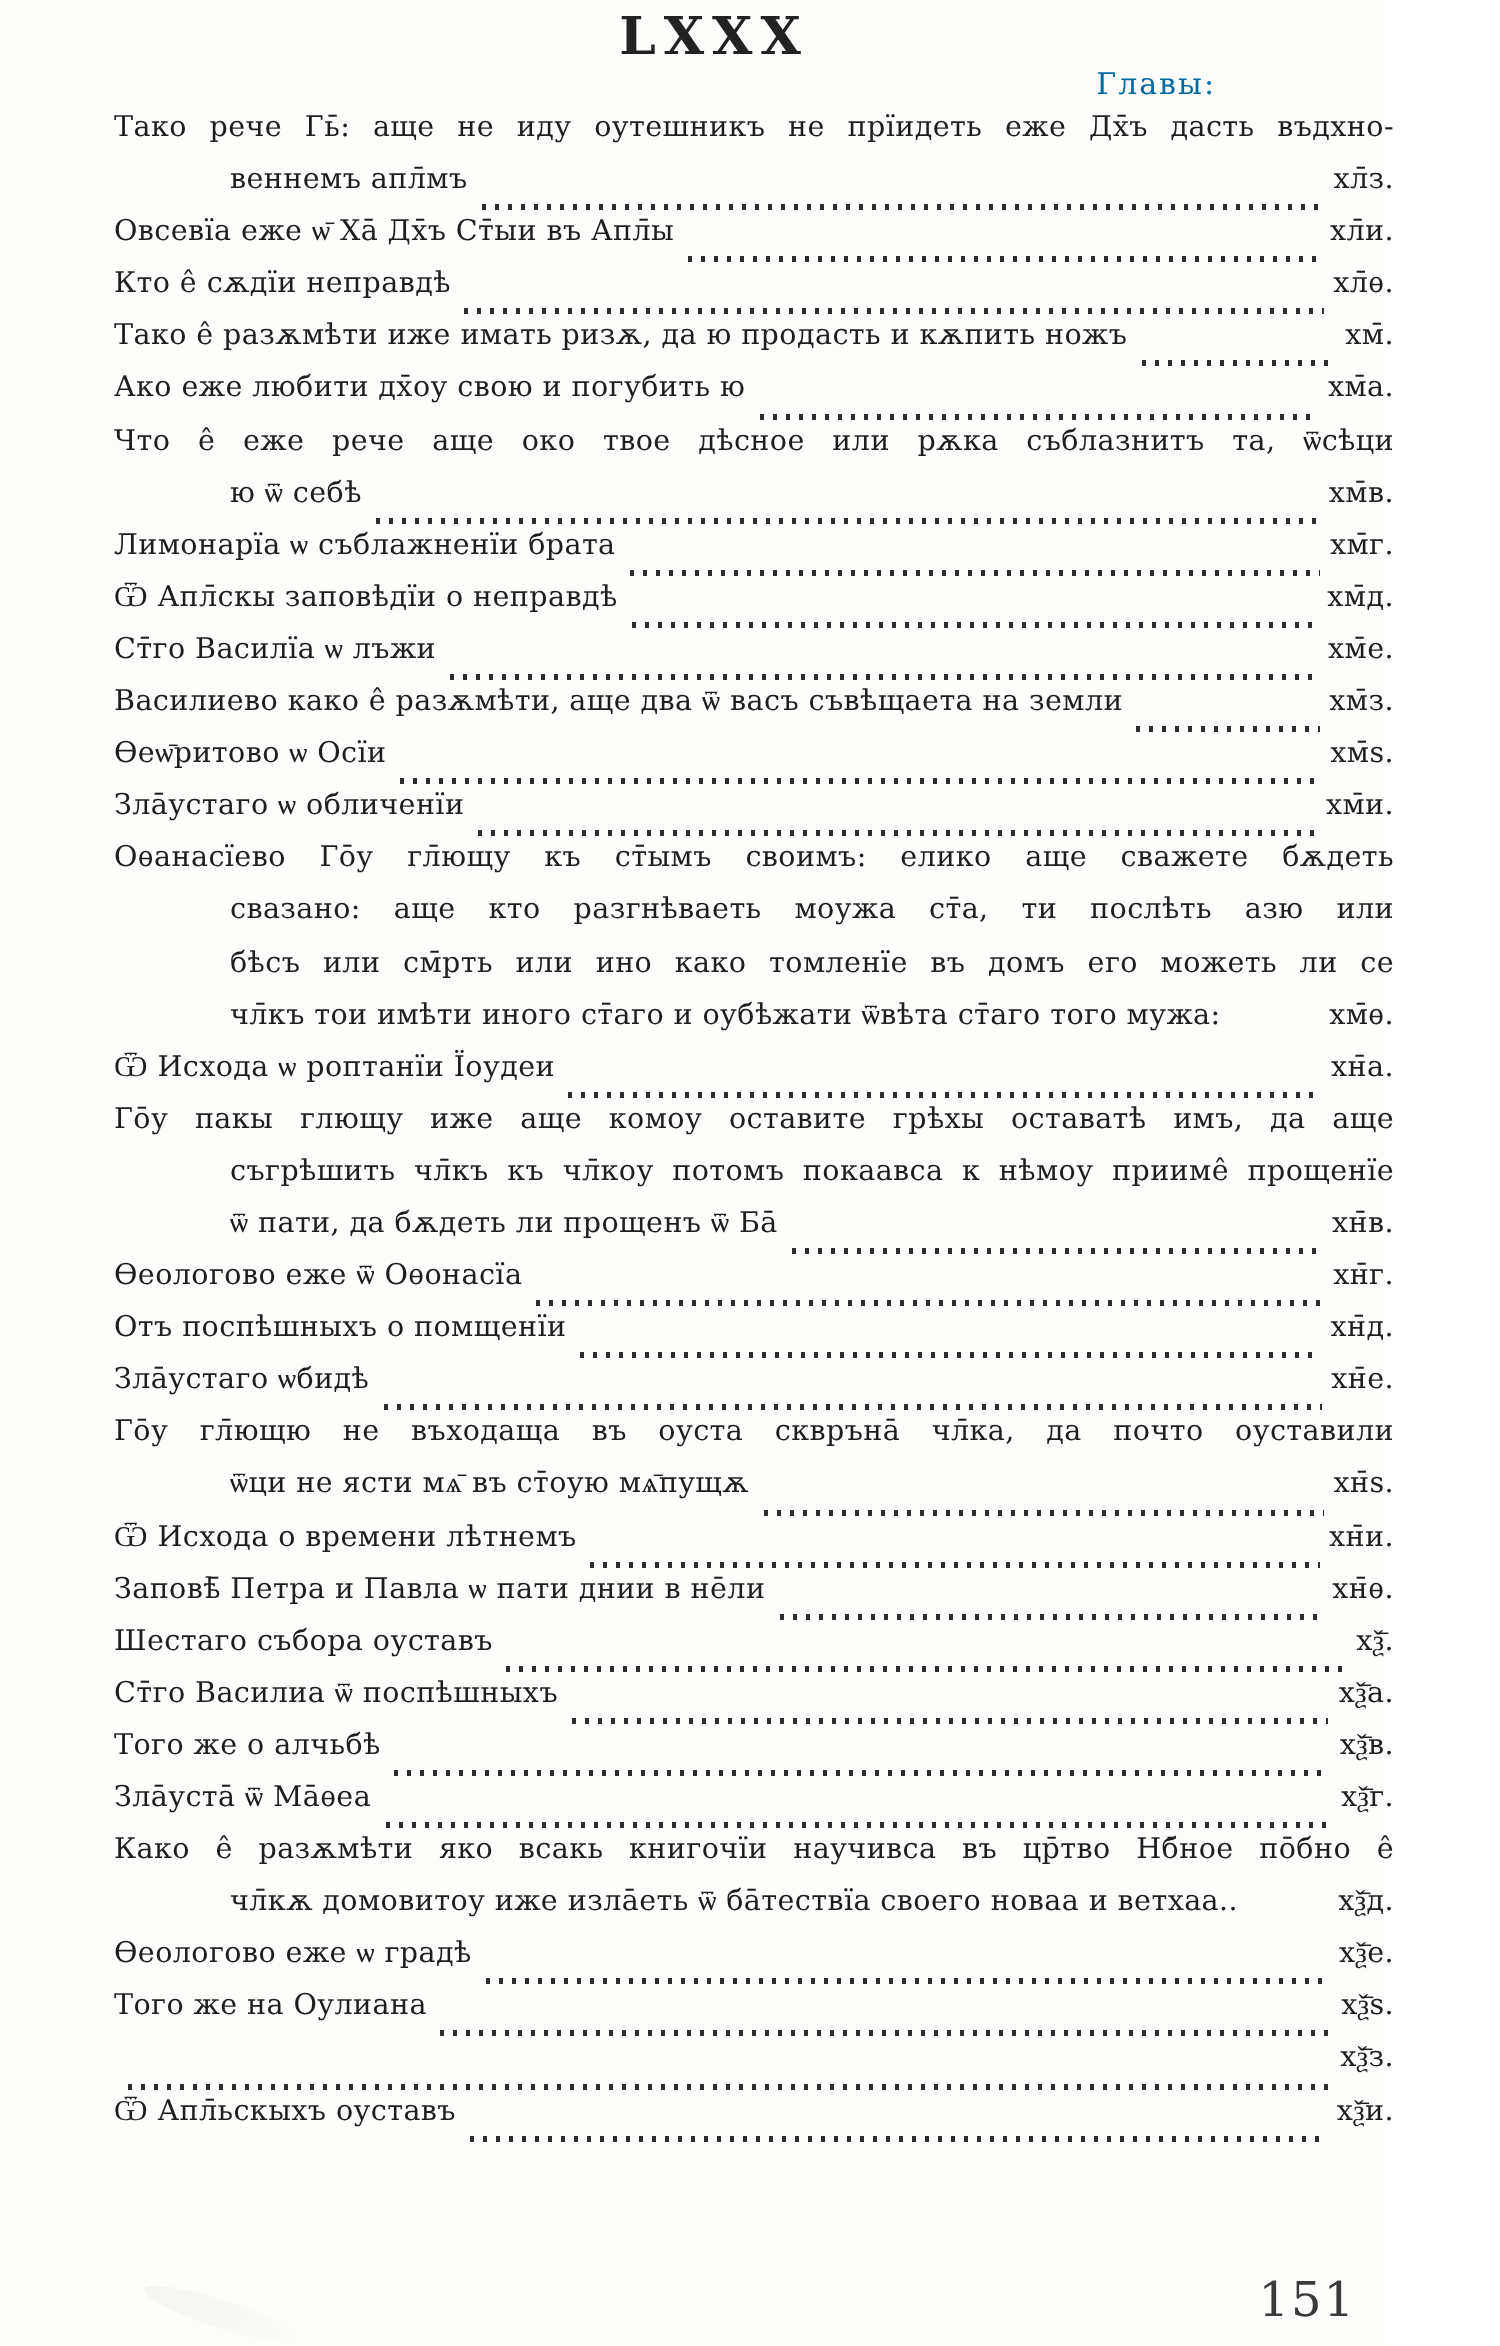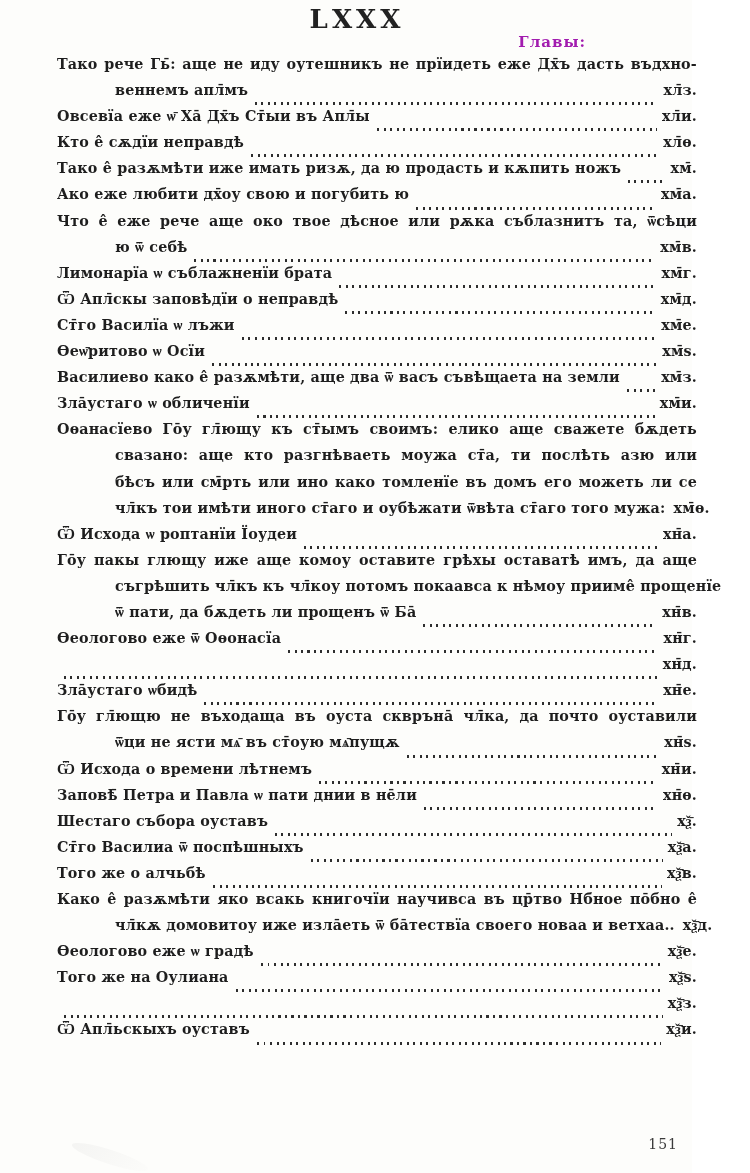--- a/index.html
+++ b/index.html
@@ -15,30 +15,30 @@
     background:#fdfdfb;
   }
   .title{
     position:absolute;left:0;top:4px;width:750px;
     text-align:center;
     font-weight:700;font-size:26px;letter-spacing:4px;
     color:#222;
     transform:translateX(-18px);
   }
   .header-right{
-    position:absolute;top:33px;right:106px;
-    font-weight:700;font-size:15px;letter-spacing:1px;color:#a21caf;
+    position:absolute;top:33px;right:84px;
+    font-weight:400;font-size:15px;letter-spacing:1px;color:#0369a1;
   }
   .toc{
     position:absolute;left:57px;top:56px;width:640px;
   }
   .line{
     height:26.1px;
     display:flex;align-items:baseline;
-    font-weight:700;font-size:14.3px;letter-spacing:0.2px;
+    font-weight:400;font-size:14.3px;letter-spacing:0.2px;
     white-space:nowrap;
   }
   .line.justify{
     display:block;white-space:normal;
     text-align:justify;
     -moz-text-align-last:justify;text-align-last:justify;
   }
   .line.indent{padding-left:58px;}
   .t{white-space:nowrap;}
   .leader{
@@ -47,21 +47,21 @@
     margin:0 5px 3px 7px;
     align-self:flex-end;
     background:repeating-linear-gradient(to right,#2e2e2e 0 2px,transparent 2px 6.5px);
     min-width:14px;
   }
   .num{white-space:nowrap;}
   .num.pushed{margin-left:auto;padding-left:8px;text-align:right;}
   .page-number{
     position:absolute;top:1136px;right:14px;
     font-family:"DejaVu Serif", serif;
-    font-weight:400;font-size:14px;color:#3a3a3a;letter-spacing:1px;
+    font-weight:400;font-size:24px;color:#3a3a3a;letter-spacing:1px;
   }
   .smudge{
     position:absolute;left:70px;top:1150px;width:80px;height:14px;
     background:linear-gradient(120deg,rgba(180,180,180,0.12),rgba(200,200,200,0.02));
     transform:rotate(18deg);border-radius:50%;
   }
 </style>
 </head>
 <body>
 
@@ -110,28 +110,28 @@
         <span class="t">Ѿ Апл̄скы заповѣдїи о неправдѣ</span>
         <span class="leader"></span>
         <span class="num">хм̄д.</span>
       </div>
       <div class="line">
         <span class="t">Ст̄го Василїа ѡ лъжи</span>
         <span class="leader"></span>
         <span class="num">хм̄е.</span>
       </div>
       <div class="line">
+        <span class="t">Василиево како е̂ разѫмѣти, аще два ѿ васъ съвѣщаета на земли</span>
+        <span class="leader"></span>
+        <span class="num">хм̄з.</span>
+      </div>
+      <div class="line">
         <span class="t">Ѳеѡ̄ритово ѡ Осїи</span>
         <span class="leader"></span>
         <span class="num">хм̄ѕ.</span>
-      </div>
-      <div class="line">
-        <span class="t">Василиево како е̂ разѫмѣти, аще два ѿ васъ съвѣщаета на земли</span>
-        <span class="leader"></span>
-        <span class="num">хм̄з.</span>
       </div>
       <div class="line">
         <span class="t">Зла̄устаго ѡ обличенїи</span>
         <span class="leader"></span>
         <span class="num">хм̄и.</span>
       </div>
       <div class="line justify"><span class="t">Оѳанасїево Го̄у гл̄ющу къ ст̄ымъ своимъ: елико аще сважете бѫдеть</span></div>
       <div class="line indent justify"><span class="t">свазано: аще кто разгнѣваеть моужа ст̄а, ти послѣть азю или</span></div>
       <div class="line indent justify"><span class="t">бѣсъ или см̄рть или ино како томленїе въ домъ его можеть ли се</span></div>
       <div class="line indent">
@@ -149,20 +149,21 @@
         <span class="t">ѿ пати, да бѫдеть ли прощенъ ѿ Ба̄</span>
         <span class="leader"></span>
         <span class="num">хн̄в.</span>
       </div>
       <div class="line">
         <span class="t">Ѳеологово еже ѿ Оѳонасїа</span>
         <span class="leader"></span>
         <span class="num">хн̄г.</span>
       </div>
       <div class="line">
+        <span class="t">Отъ поспѣшныхъ о помщенїи</span>
         <span class="leader"></span>
         <span class="num">хн̄д.</span>
       </div>
       <div class="line">
         <span class="t">Зла̄устаго ѡбидѣ</span>
         <span class="leader"></span>
         <span class="num">хн̄е.</span>
       </div>
       <div class="line justify"><span class="t">Го̄у гл̄ющю не въходаща въ оуста сквръна̄ чл̄ка, да почто оуставили</span></div>
       <div class="line indent">
@@ -187,20 +188,25 @@
       </div>
       <div class="line">
         <span class="t">Ст̄го Василиа ѿ поспѣшныхъ</span>
         <span class="leader"></span>
         <span class="num">хѯ̄а.</span>
       </div>
       <div class="line">
         <span class="t">Того же о алчьбѣ</span>
         <span class="leader"></span>
         <span class="num">хѯ̄в.</span>
+      </div>
+      <div class="line">
+        <span class="t">Зла̄уста̄ ѿ Ма̄ѳеа</span>
+        <span class="leader"></span>
+        <span class="num">хѯ̄г.</span>
       </div>
       <div class="line justify"><span class="t">Како е̂ разѫмѣти яко всакь книгочїи научивса въ цр̄тво Нб̄ное по̄бно е̂</span></div>
       <div class="line indent">
         <span class="t">чл̄кѫ домовитоу иже изла̄еть ѿ ба̄тествїа своего новаа и ветхаа..</span>
         <span class="num pushed">хѯ̄д.</span>
       </div>
       <div class="line">
         <span class="t">Ѳеологово еже ѡ градѣ</span>
         <span class="leader"></span>
         <span class="num">хѯ̄е.</span>

